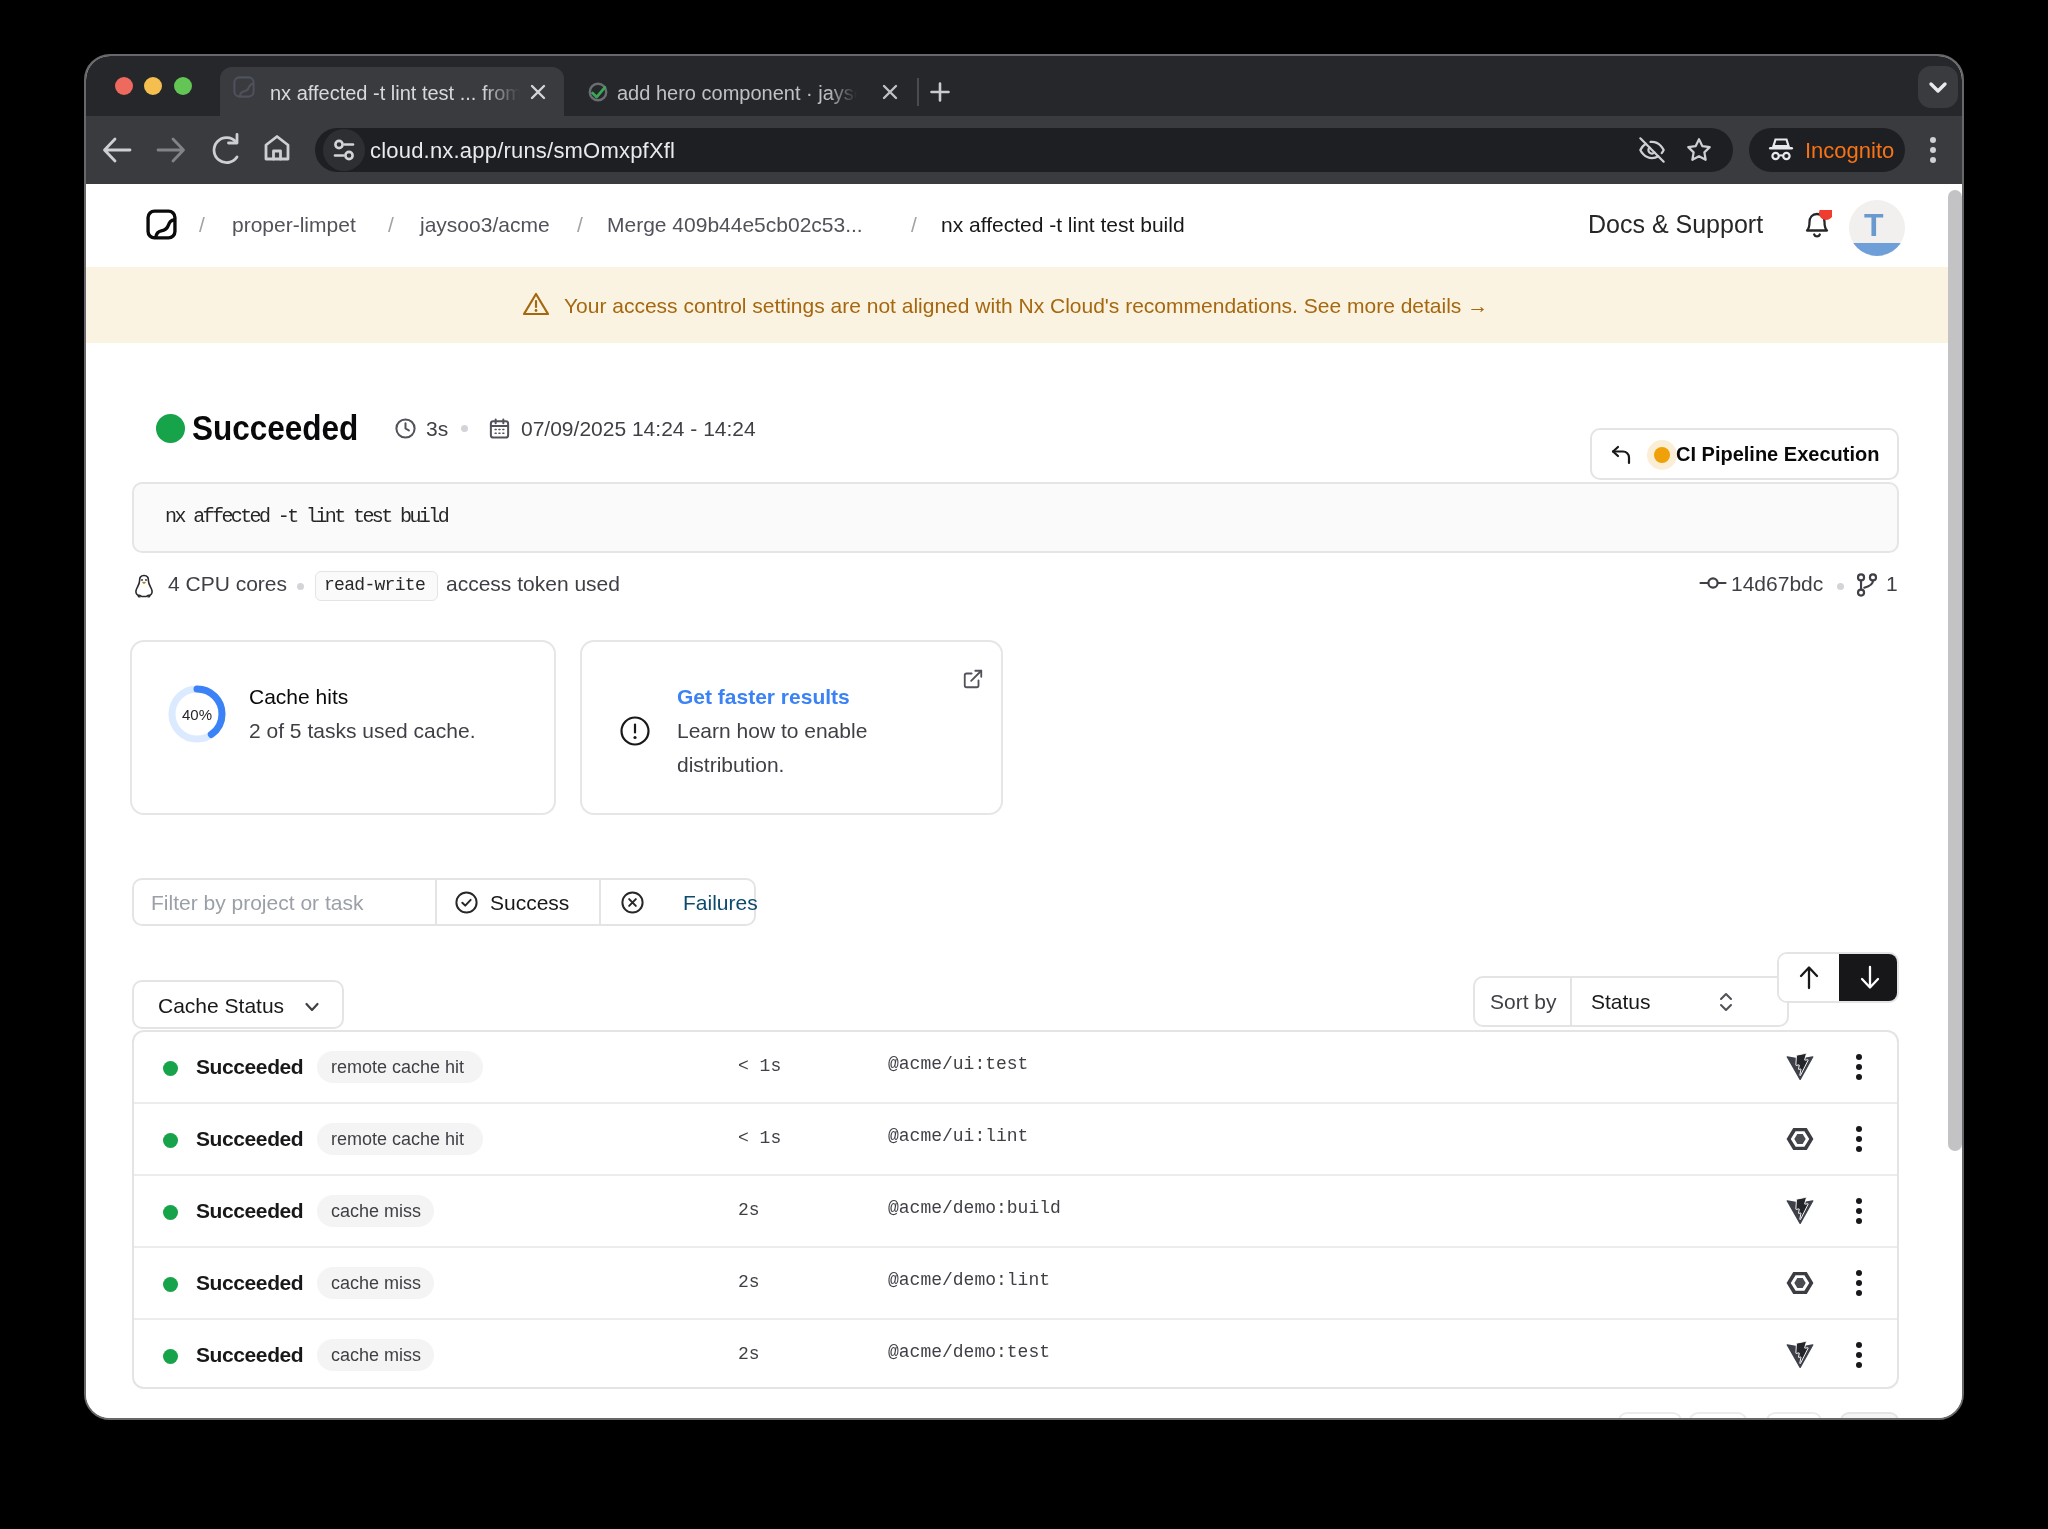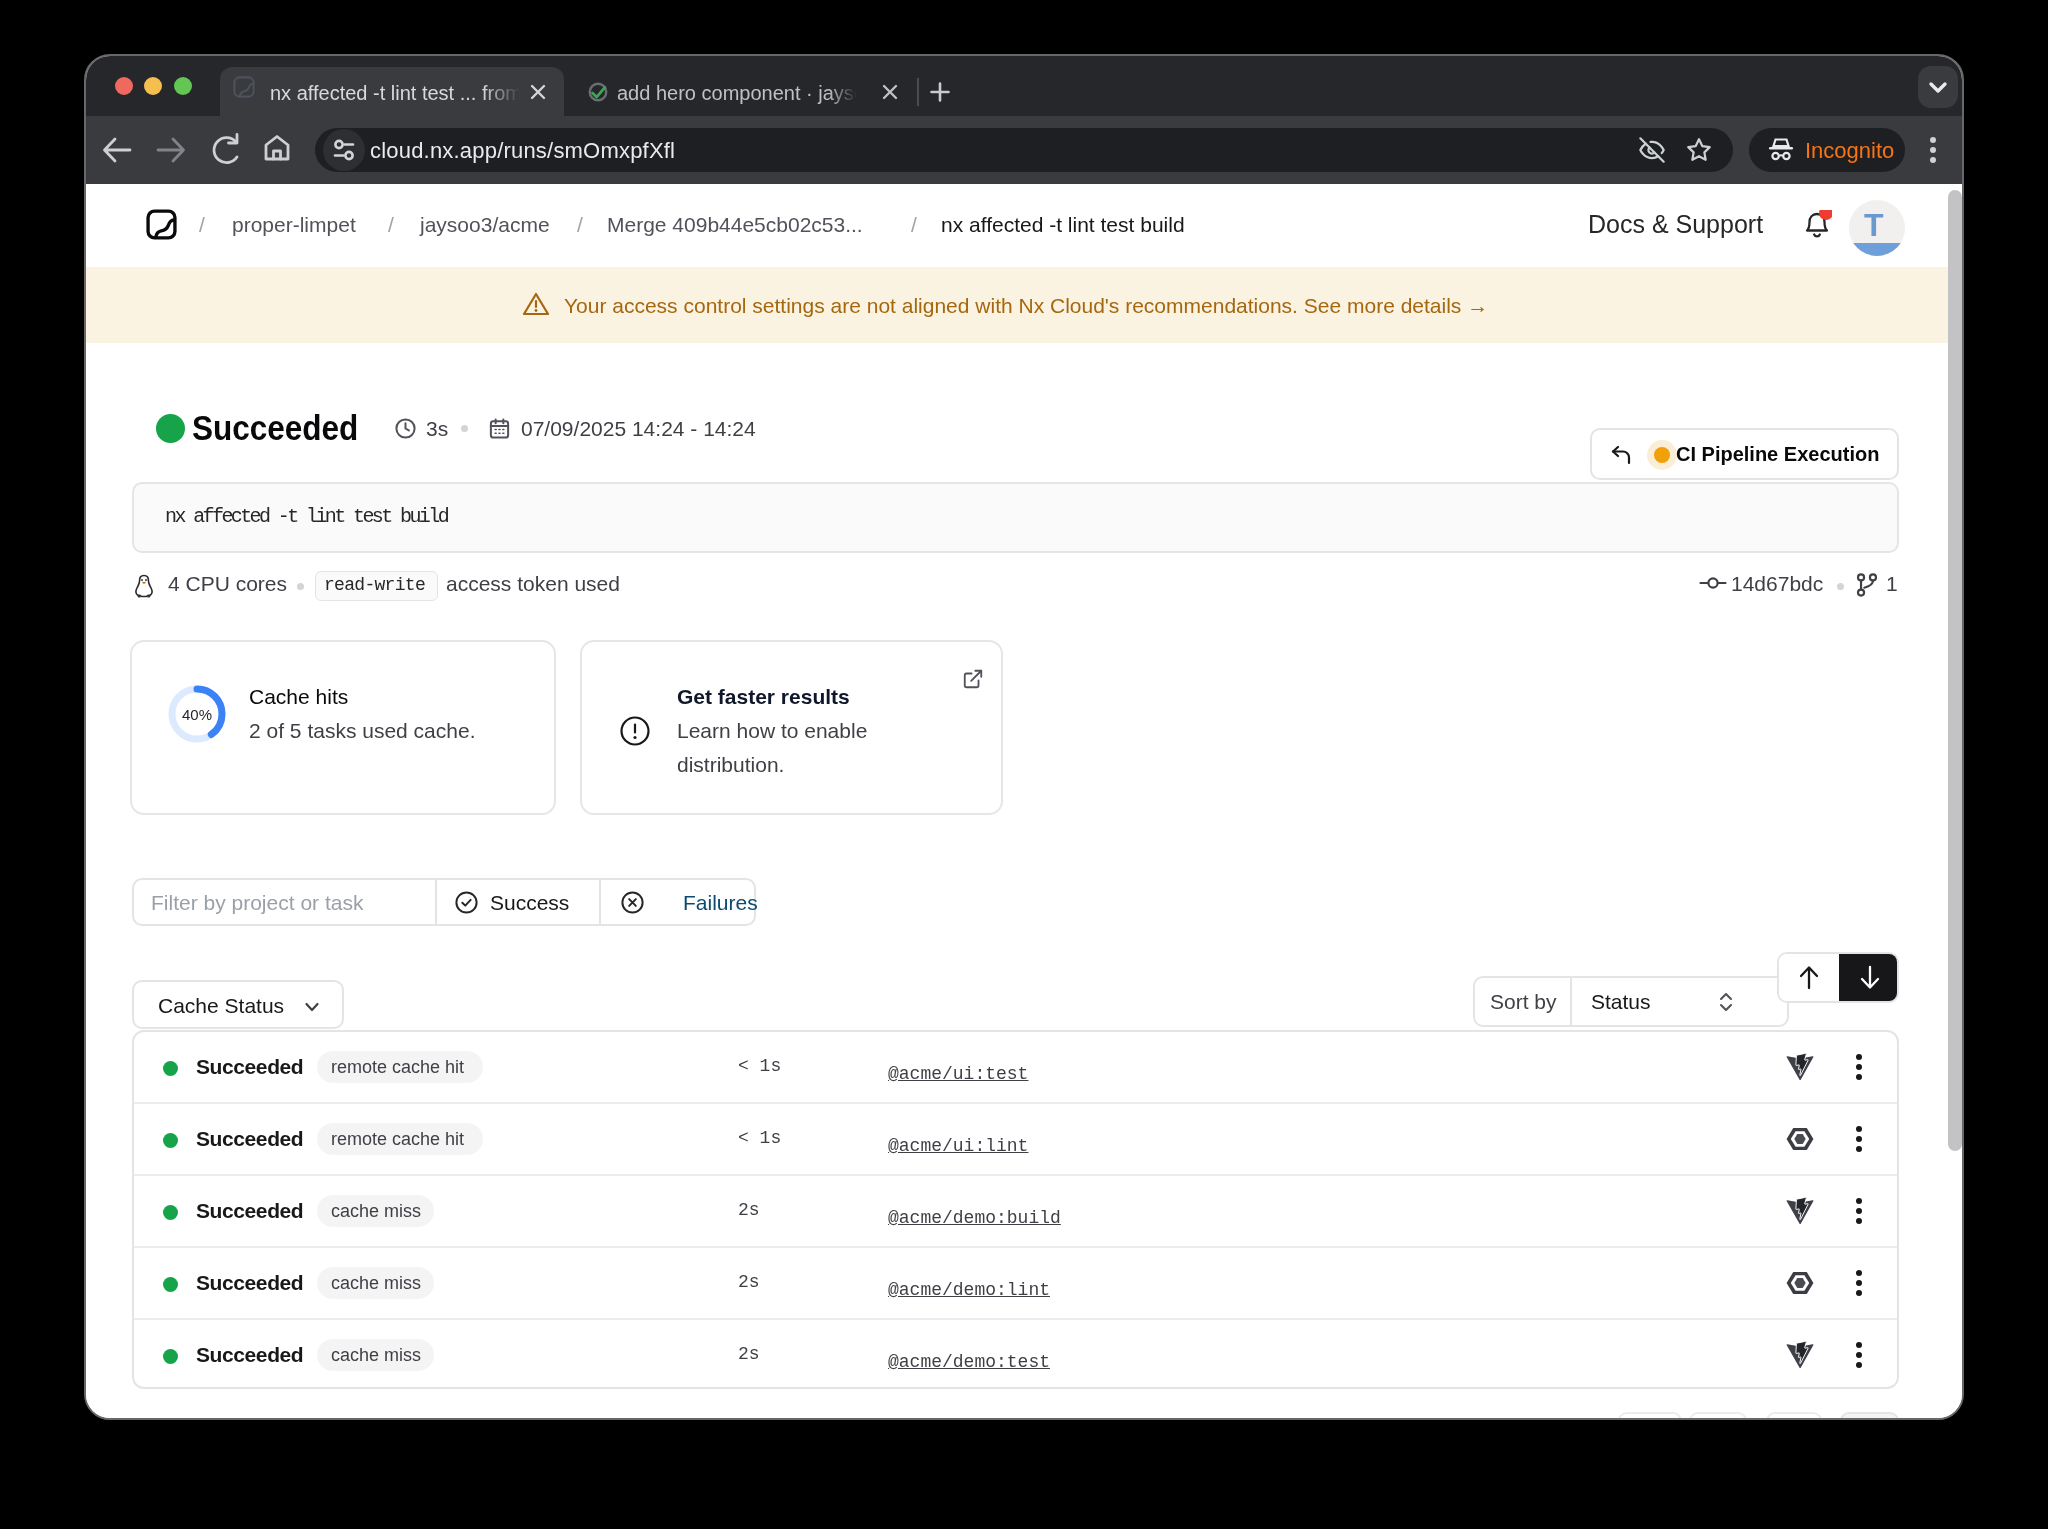--- a/index.html
+++ b/index.html
@@ -28,21 +28,21 @@
   .mono { font-family:"Liberation Mono", monospace; }
   .card { position:absolute; border:2px solid #e6e6e9; border-radius:14px; background:#fff; }
   .btn { border:2px solid #e4e4e7; border-radius:10px; background:#fff;margin-top:24px; }
   svg { display:block; }
   .row { position:absolute; left:0; width:1763px; height:70px; }
   .rsep { position:absolute; left:0; width:1763px; height:2px; background:#ececef; }
   .rlbl { left:62px; top:23px; font-size:21px; font-weight:bold; color:#18181b; letter-spacing:-0.4px; }
   .pill { left:183px; top:19px; height:32px; background:#f4f4f5; border-radius:16px; }
   .pill span { position:absolute; left:14px; top:6px; font-size:18px; color:#3f3f46; white-space:nowrap; }
   .rtime { left:604px; top:24px; font-size:18px; color:#3f3f46; }
-  .rtask { left:754px; top:32px; font-size:18px; color:#3f3f46;text-decoration:underline; }
+  .rtask { left:754px; top:22px; font-size:18px; color:#3f3f46; }
   .vite, .esl { left:1652px; top:21px; width:28px; height:28px; }
   .dots3 { left:1721px; top:21px; width:8px; height:28px; }
   .vite { background:none; }
   .dots3::before { content:""; position:absolute; left:1px; top:1px; width:6px; height:6px; border-radius:50%; background:#18181b; box-shadow:0 10px 0 #18181b, 0 20px 0 #18181b; }
 </style>
 </head>
 <body>
 <svg width="0" height="0" style="position:absolute">
   <defs>
     <symbol id="sv-vite" viewBox="0 0 410 404">
@@ -283,21 +283,21 @@
       <span class="abs" style="left:117px;top:77px;font-size:21px;color:#3f3f46">2 of 5 tasks used cache.</span>
     </div>
     <div class="card" style="left:494px;top:456px;width:423px;height:175px">
       <div id="info" class="abs" style="left:37px;top:73px;width:32px;height:32px">
           <svg width="32" height="32" viewBox="0 0 32 32" fill="none" stroke="#18181b" stroke-width="2.2" stroke-linecap="round">
             <circle cx="16" cy="16" r="13.5"></circle>
             <path d="M16 9.5 V17.5"></path>
             <circle cx="16" cy="22.5" r="1.6" fill="#18181b" stroke="none"></circle>
           </svg>
         </div>
-      <span class="abs" style="left:95px;top:43px;font-size:21px;font-weight:bold;color:#0f172a">Get faster results</span>
+      <span class="abs" style="left:95px;top:43px;font-size:21px;font-weight:bold;color:#3b82f6">Get faster results</span>
       <span class="abs" style="left:95px;top:77px;font-size:21px;color:#3f3f46">Learn how to enable</span>
       <span class="abs" style="left:95px;top:111px;font-size:21px;color:#3f3f46">distribution.</span>
       <div id="extlink" class="abs" style="left:380px;top:26px;width:22px;height:22px">
           <svg width="22" height="22" viewBox="0 0 24 24" fill="none" stroke="#52525b" stroke-width="2" stroke-linecap="round" stroke-linejoin="round">
             <path d="M18 13.5 V19 a2 2 0 0 1 -2 2 H5 a2 2 0 0 1 -2 -2 V8 a2 2 0 0 1 2 -2 H10.5"></path>
             <path d="M14.5 3 H21 V9.5"></path>
             <path d="M10 14 L21 3"></path>
           </svg>
         </div>
     </div>

